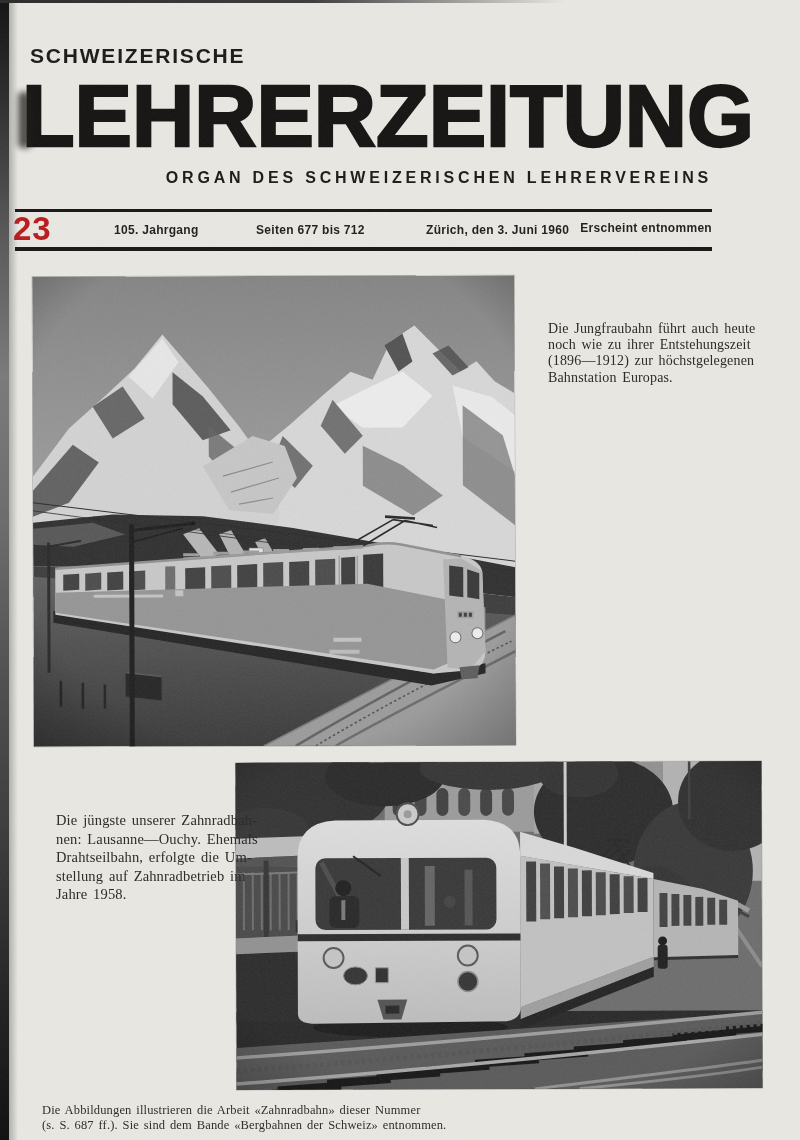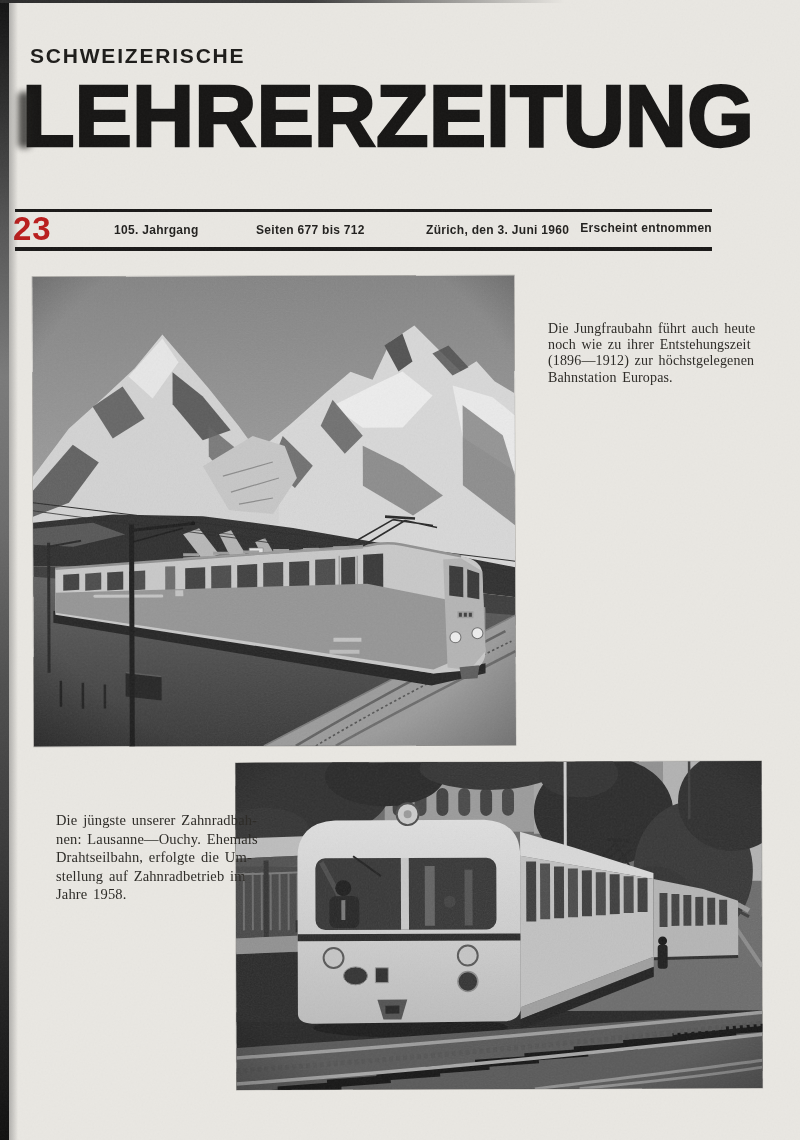--- a/index.html
+++ b/index.html
@@ -74,20 +74,21 @@
 
   <div class="scan-strip"></div>
   <div class="scan-fade"></div>
   <div class="top-edge"></div>
 
   <div class="kicker">SCHWEIZERISCHE</div>
   <div class="title-smudge"></div>
   <svg class="masthead-svg" viewBox="0 0 740 76">
     <text x="2" y="66" font-family="Liberation Sans, sans-serif" font-weight="bold" font-size="88" fill="#161514" stroke="#161514" stroke-width="2.4" textLength="732" lengthAdjust="spacingAndGlyphs">LEHRERZEITUNG</text>
   </svg>
+  <div class="organ-line">ORGAN DES SCHWEIZERISCHEN LEHRERVEREINS</div>
 
   <div class="rule rule-top"></div>
   <div class="issue-number">23</div>
   <div class="issue-field f-volume">105. Jahrgang</div>
   <div class="issue-field f-pages">Seiten 677 bis 712</div>
   <div class="issue-field f-date">Zürich, den 3. Juni 1960</div>
   <div class="issue-field f-freq">Erscheint entnommen</div>
   <div class="rule rule-bottom"></div>
 
   <div class="photo photo-1">
@@ -422,20 +423,22 @@
       <rect width="529" height="328" fill="url(#p2vig)"></rect>
     </svg>
   </div>
 
   <div class="cap cap-2">Die jüngste unserer Zahnradbah-
 nen: Lausanne—Ouchy. Ehemals
 Drahtseilbahn, erfolgte die Um-
 stellung auf Zahnradbetrieb im
 Jahre 1958.</div>
 
+  <div class="cap footnote">Die Abbildungen illustrieren die Arbeit «Zahnradbahn» dieser Nummer
+(s. S. 687 ff.). Sie sind dem Bande «Bergbahnen der Schweiz» entnommen.</div>
 
   <svg class="paper-grain" width="800" height="1140">
     <defs>
       <filter id="paperNoise">
           <feTurbulence type="fractalNoise" baseFrequency="0.55" numOctaves="2" stitchTiles="stitch"></feTurbulence>
           <feColorMatrix type="saturate" values="0"></feColorMatrix>
         </filter>
     </defs>
     <rect width="800" height="1140" filter="url(#paperNoise)" opacity="0.045"></rect>
   </svg>

